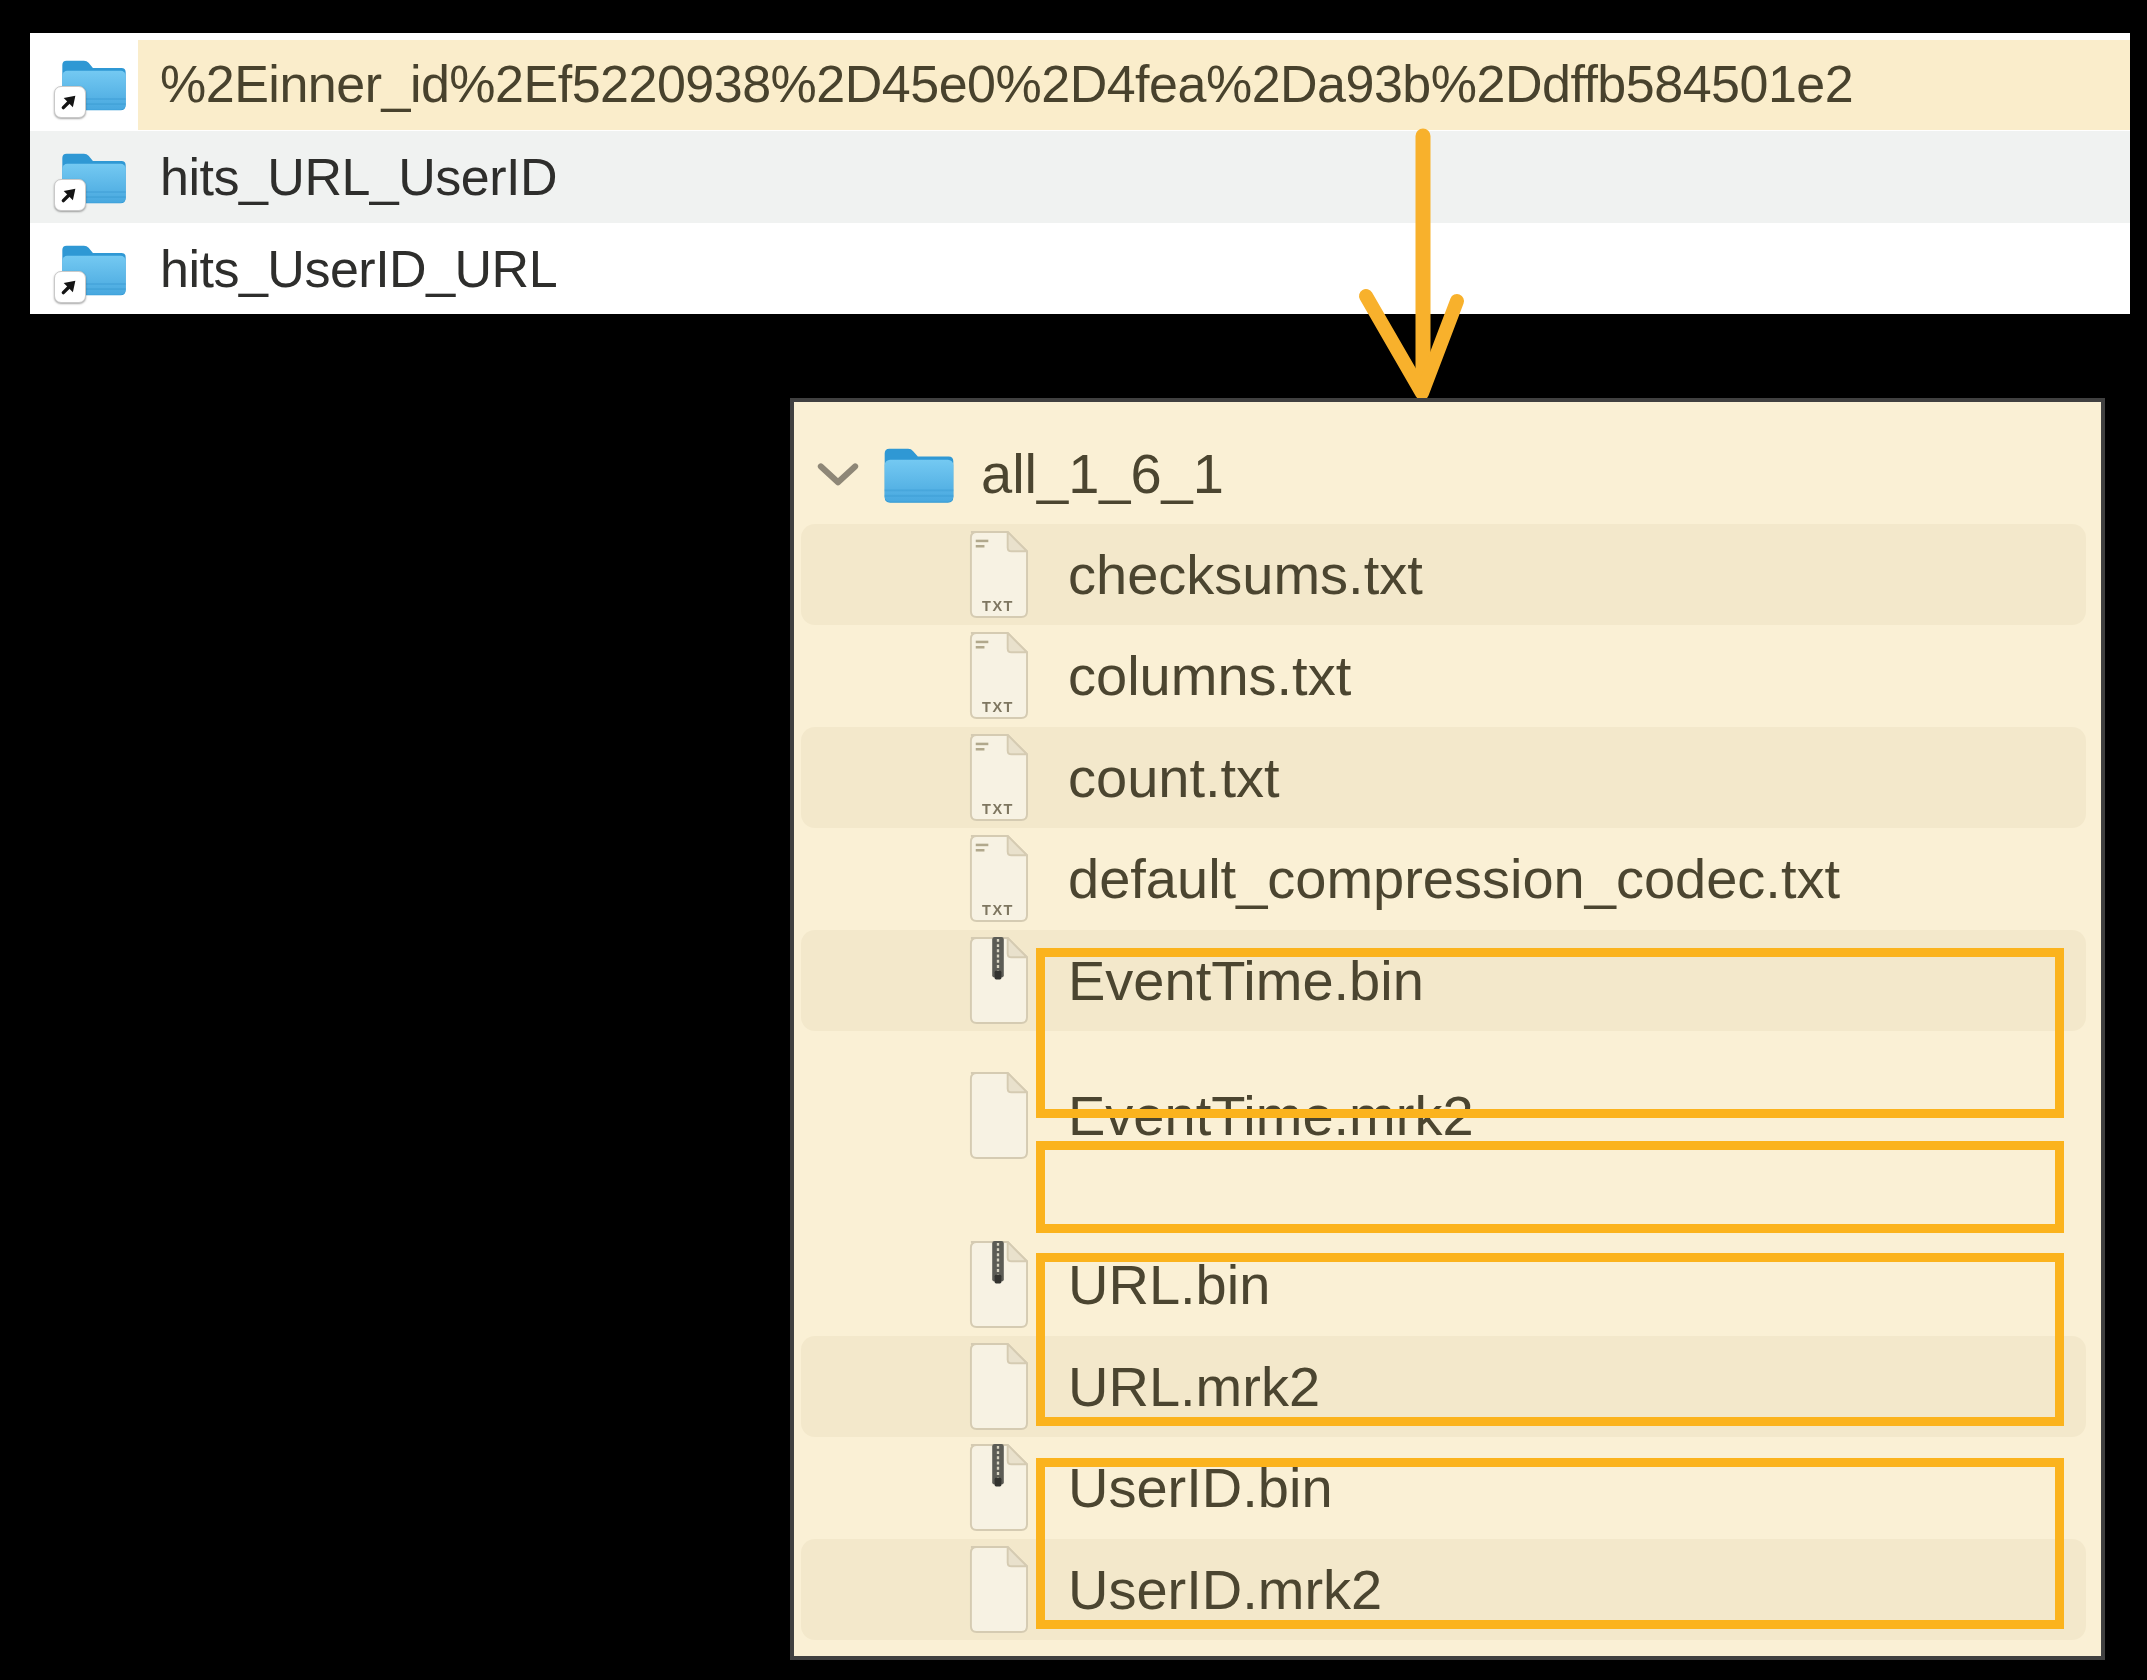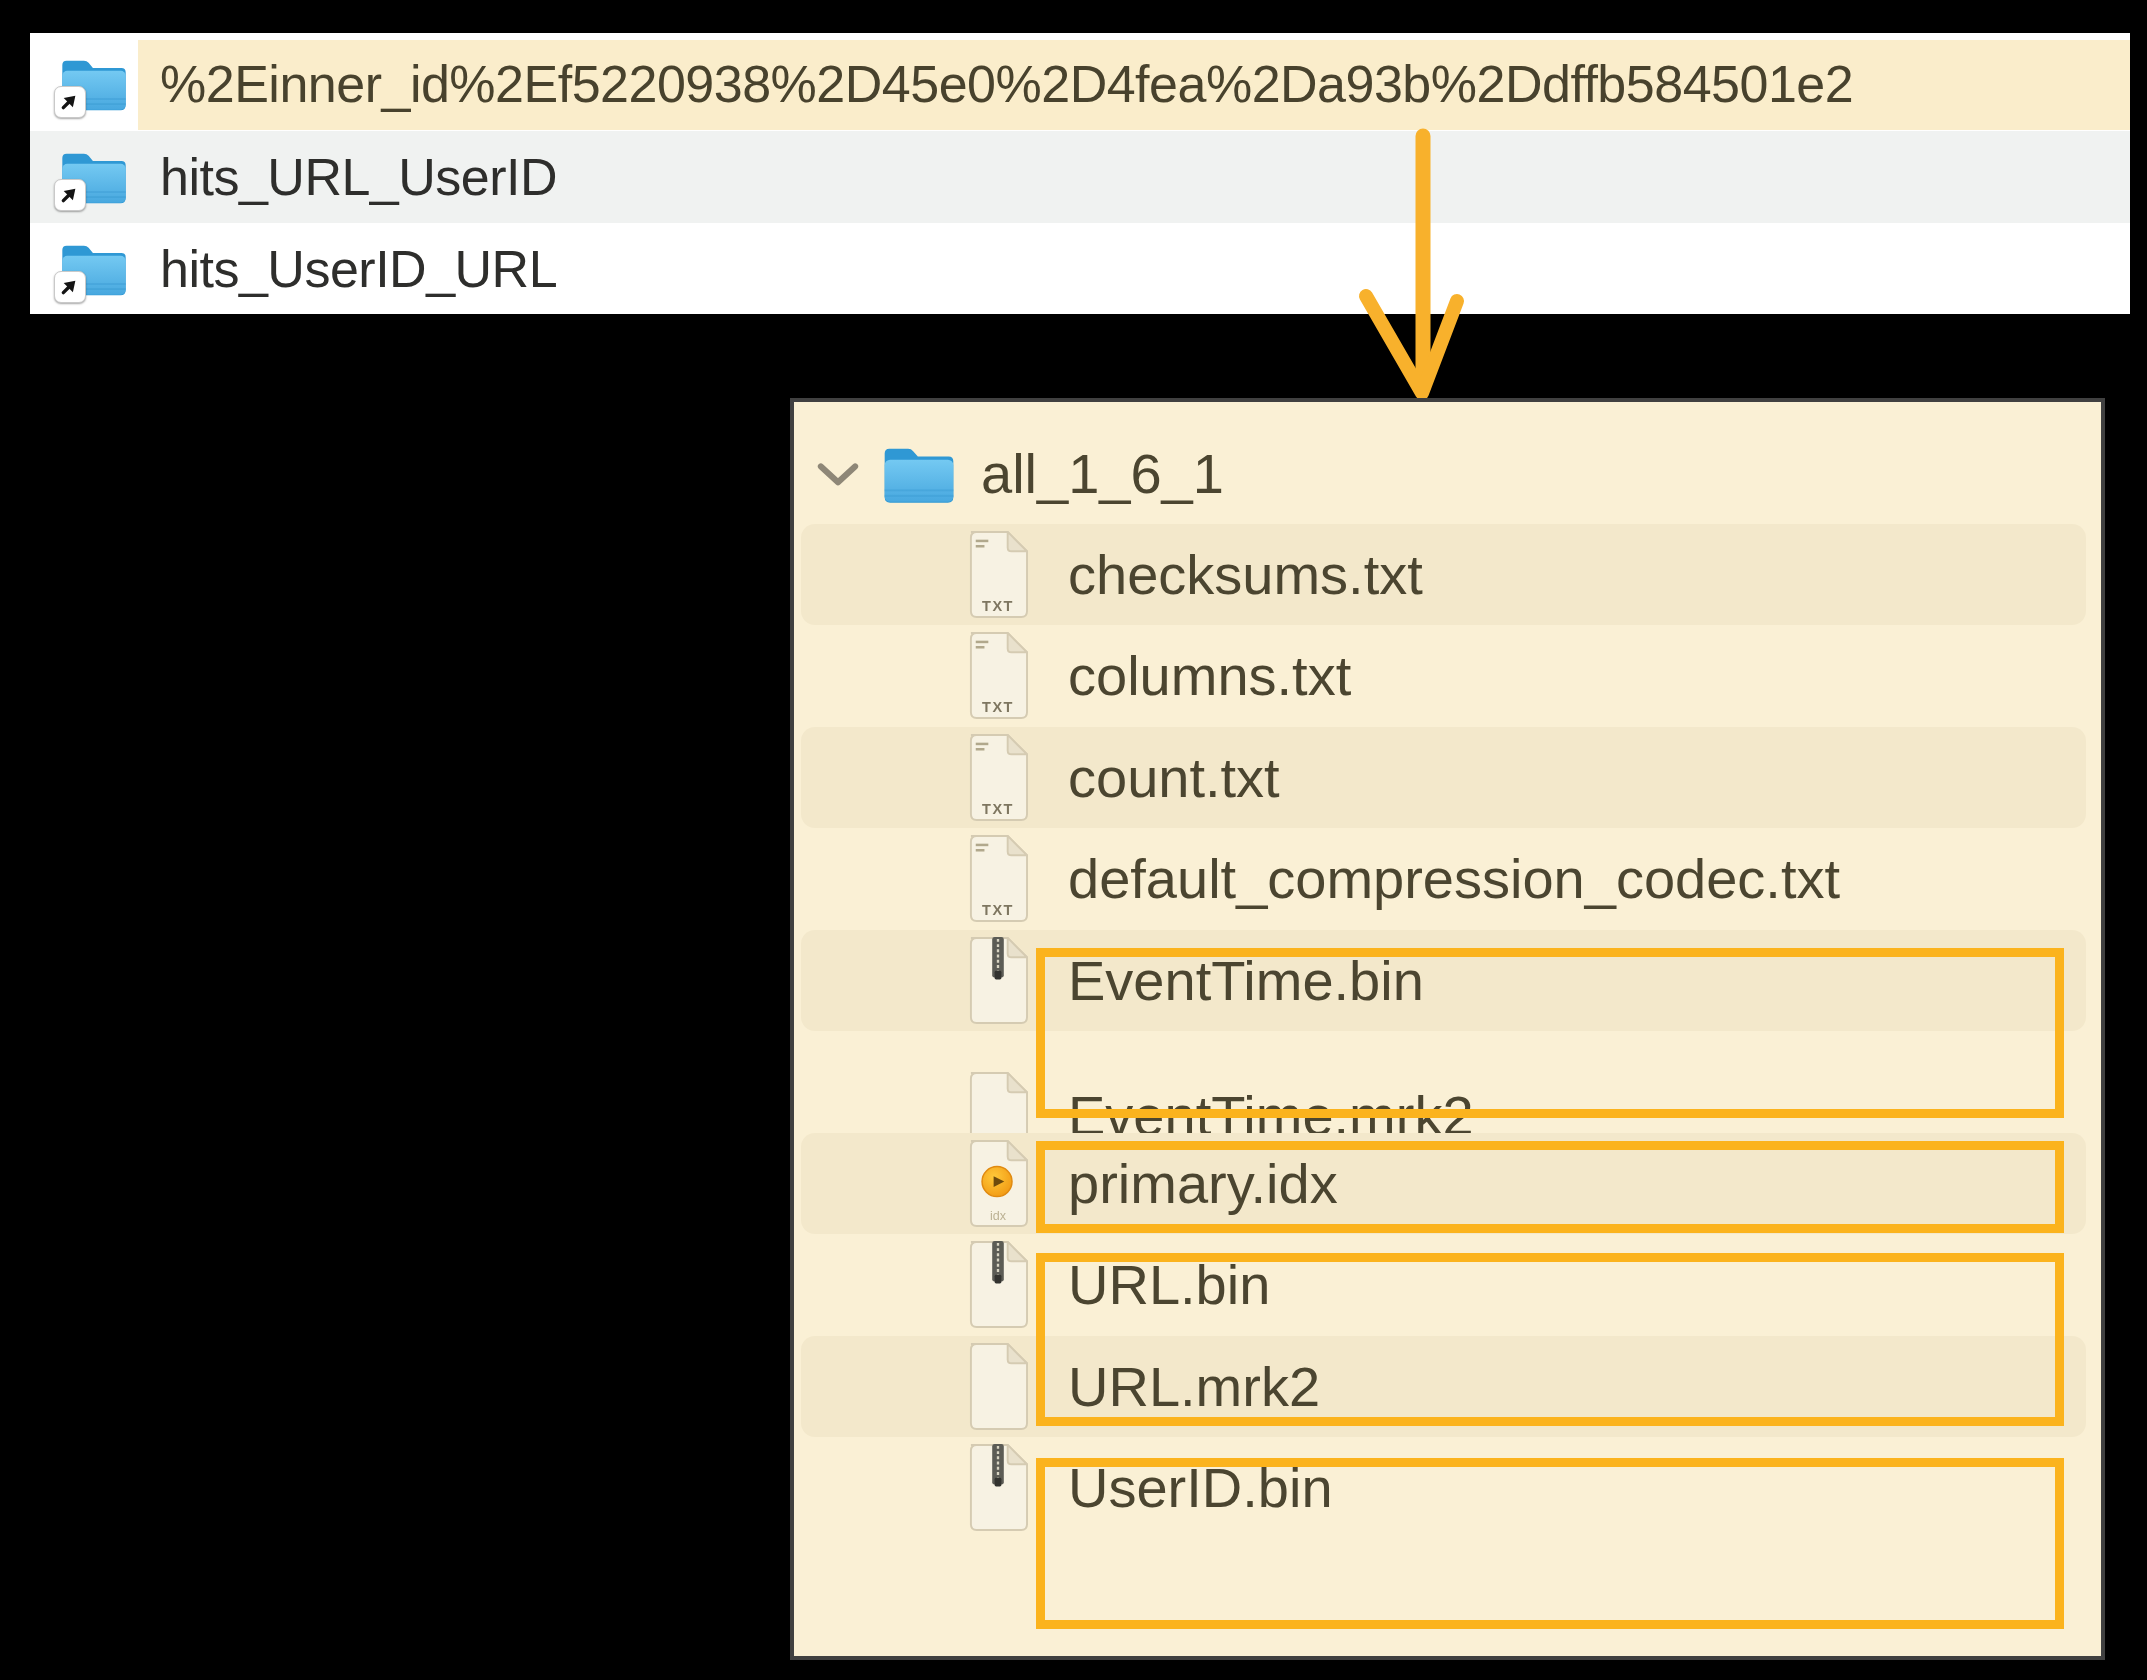--- a/index.html
+++ b/index.html
@@ -202,43 +202,43 @@
           <use href="#sym-doc-bin"></use>
         </svg>
       <div class="file-label">EventTime.bin</div>
     </div>
     <div class="trow" style="top:663px;text-align:right;">
       <svg class="file-icon">
           <use href="#sym-doc-blank"></use>
         </svg>
       <div class="file-label">EventTime.mrk2</div>
     </div>
-    <div class="trow shaded" style="top:731px;">
-      <svg class="file-icon">
-          <use href="#sym-doc-idx"></use>
-        </svg>
-      <div class="file-label">primary.idx</div>
-    </div>
     <div class="trow" style="top:832px;">
       <svg class="file-icon">
           <use href="#sym-doc-bin"></use>
         </svg>
       <div class="file-label">URL.bin</div>
     </div>
     <div class="trow shaded" style="top:934px;">
       <svg class="file-icon">
           <use href="#sym-doc-blank"></use>
         </svg>
       <div class="file-label">URL.mrk2</div>
     </div>
     <div class="trow" style="top:1035px;">
       <svg class="file-icon">
           <use href="#sym-doc-bin"></use>
         </svg>
       <div class="file-label">UserID.bin</div>
+    </div>
+    <div class="trow shaded" style="top:1137px;">
+      <svg class="file-icon">
+          <use href="#sym-doc-blank"></use>
+        </svg>
+      <div class="file-label">UserID.mrk2</div>
     </div>
 
     <div class="hl-box" style="top:546px;height:170px;"></div>
     <div class="hl-box" style="top:739px;height:92px;"></div>
     <div class="hl-box" style="top:851px;height:173px;"></div>
     <div class="hl-box" style="top:1056px;height:171px;"></div>
   </div>
 
 </div>
 

